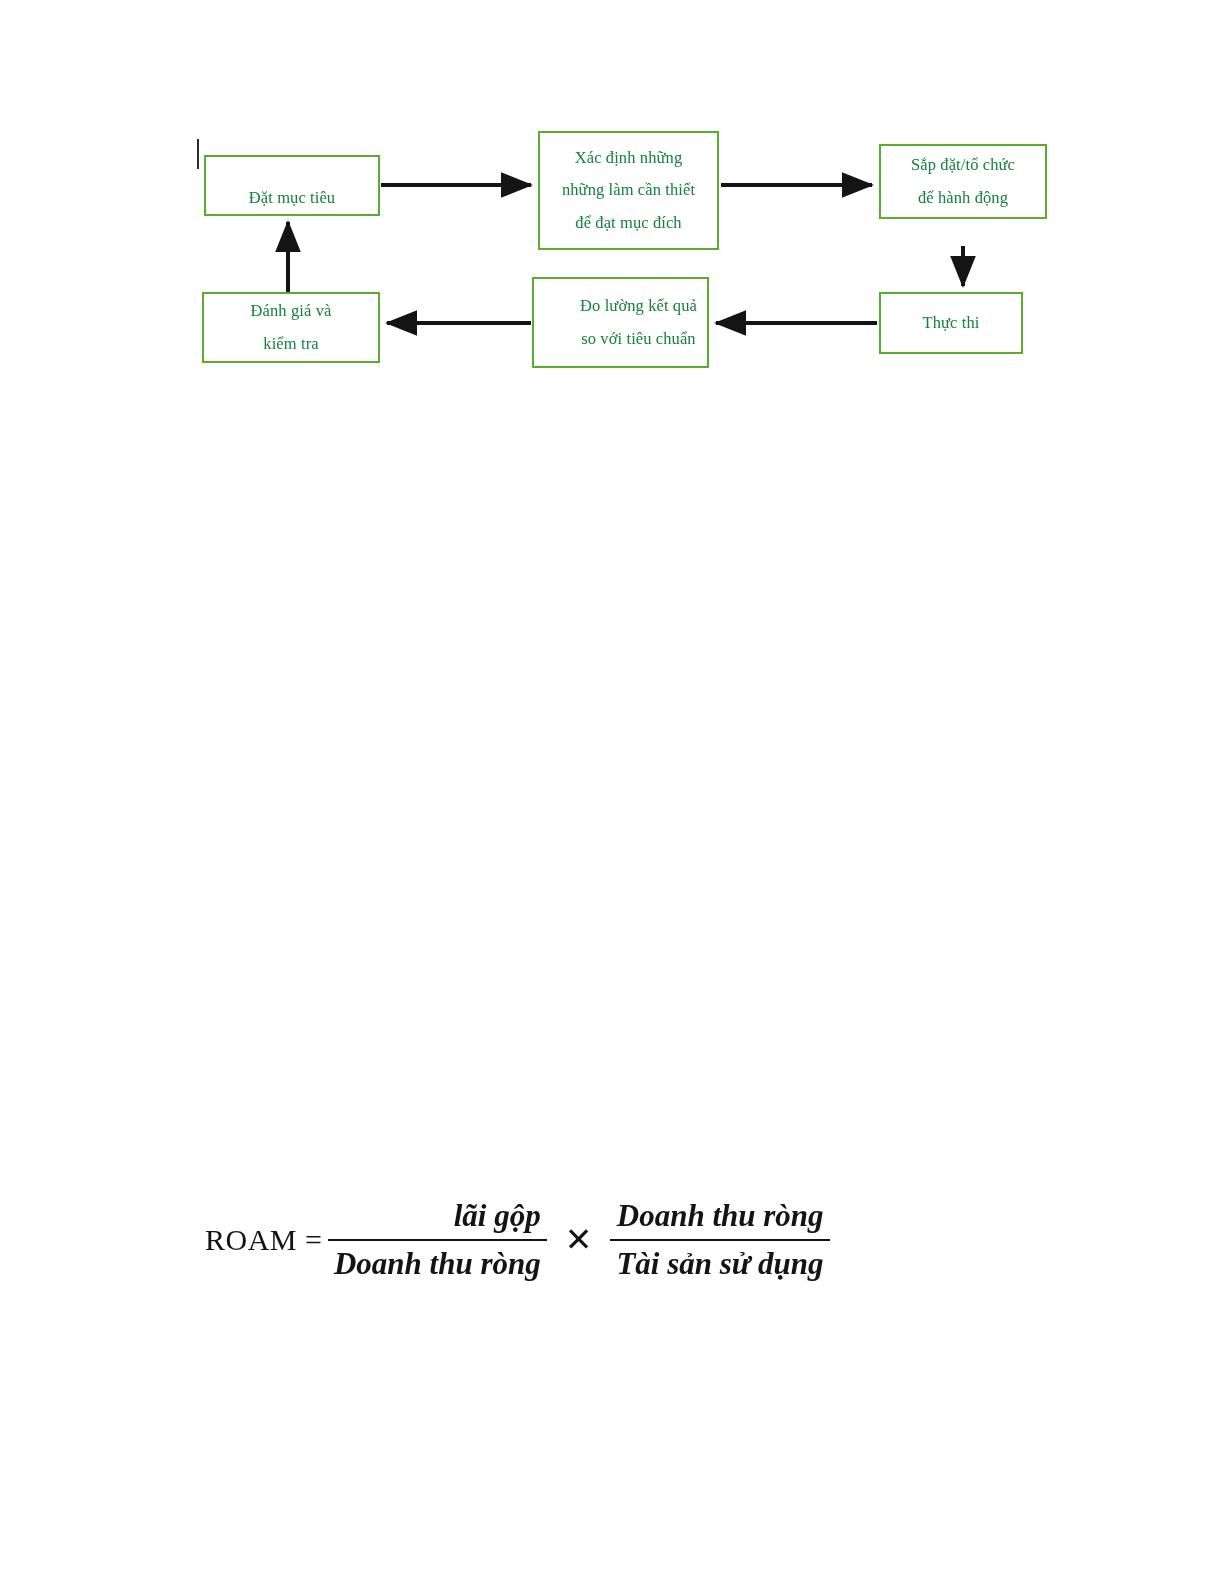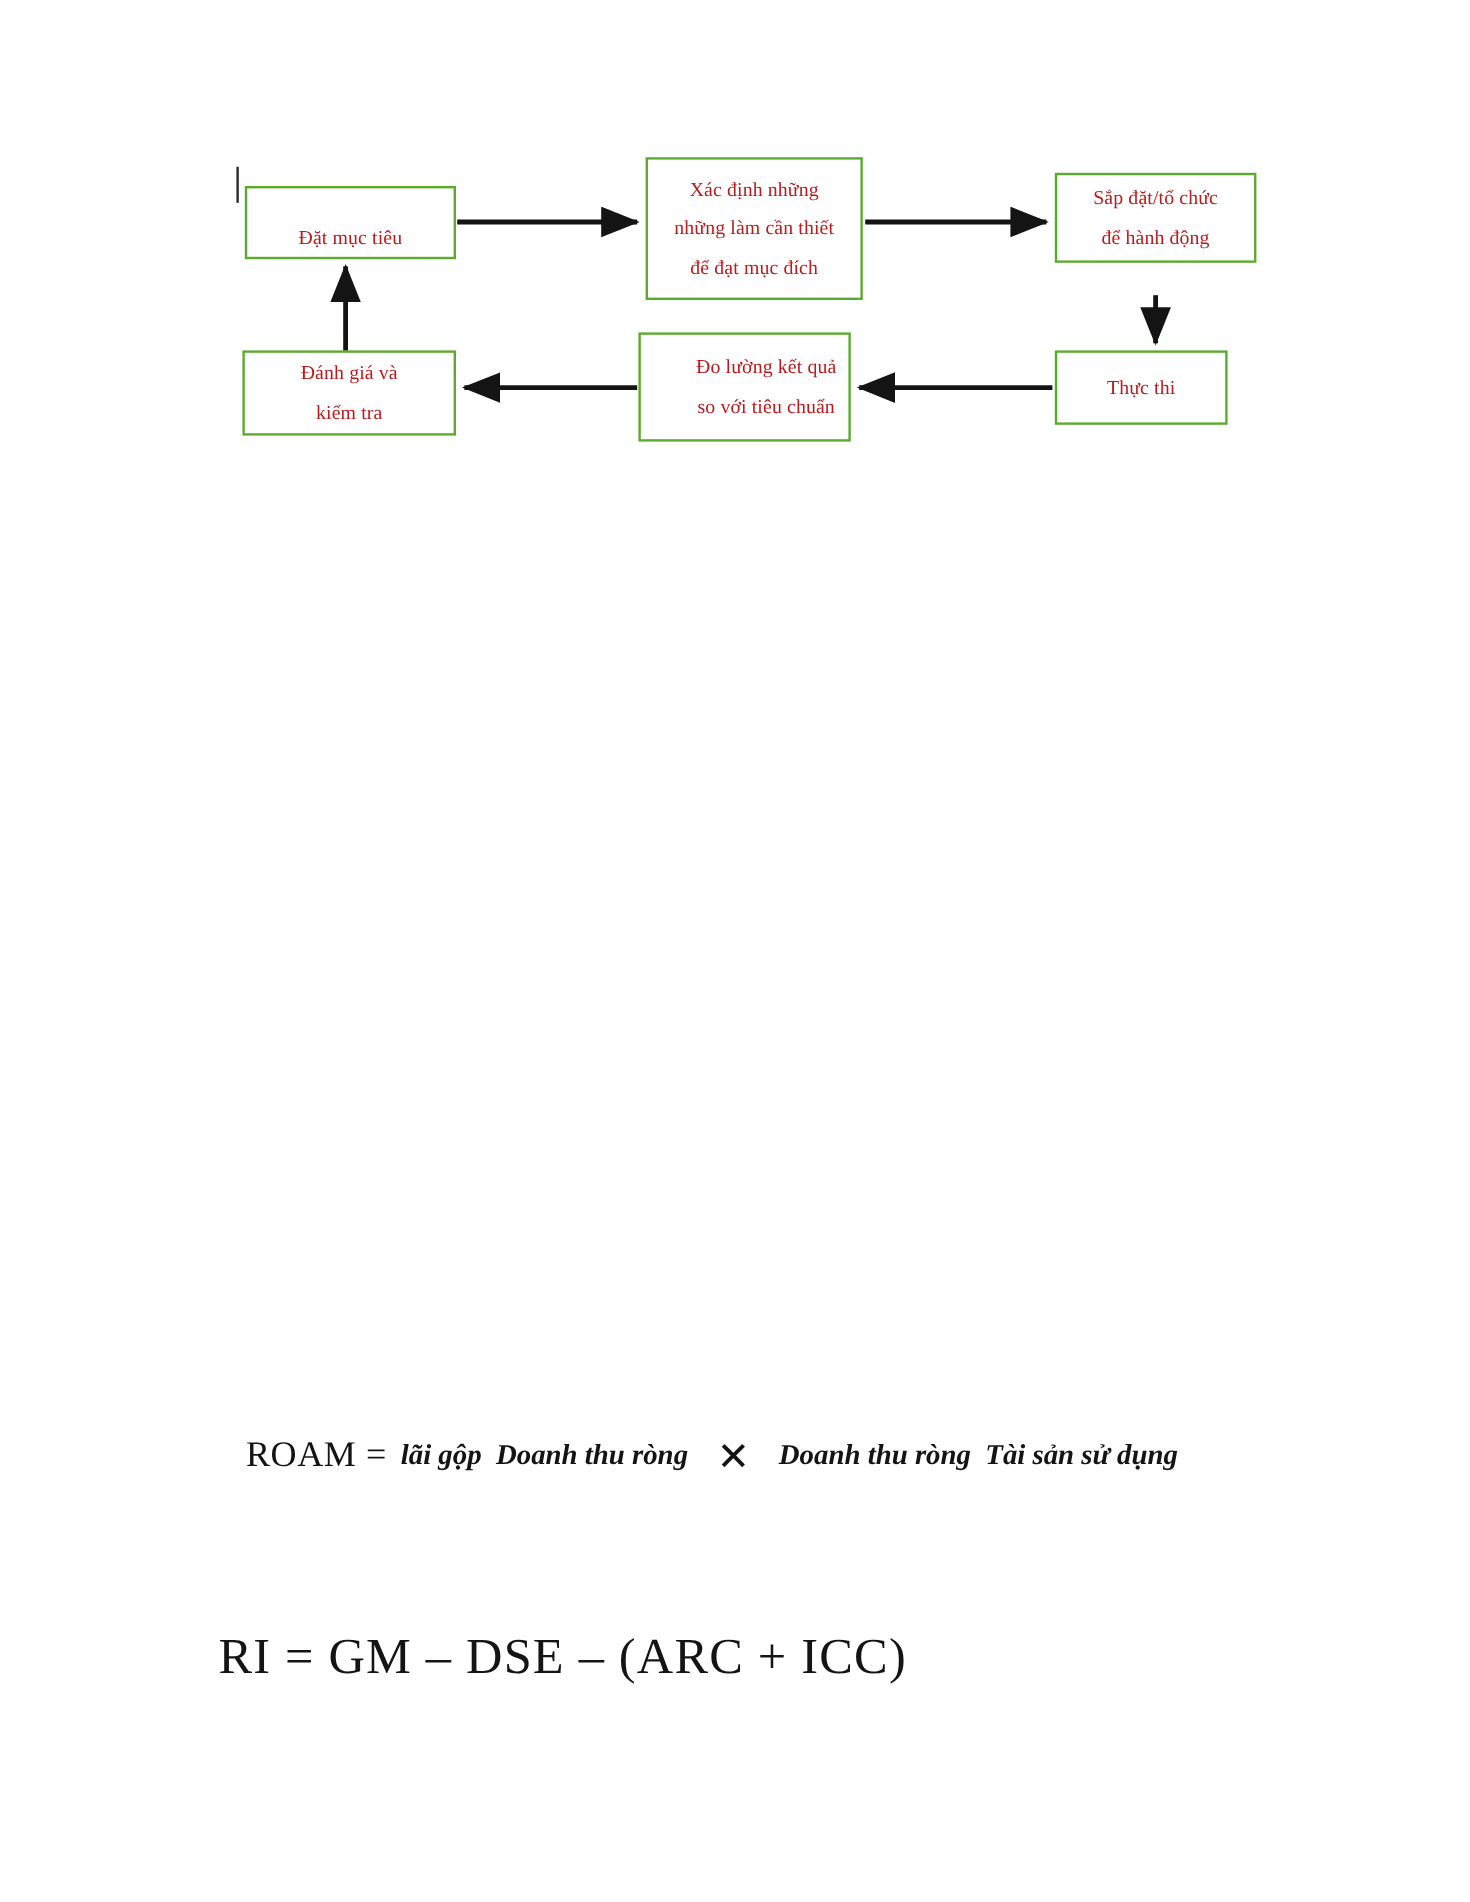--- a/index.html
+++ b/index.html
@@ -33,21 +33,21 @@
     box-sizing: border-box;
     border: 2px solid #5aac2f;
     background: #ffffff;
     display: flex;
     flex-direction: column;
     align-items: center;
     justify-content: center;
     text-align: center;
     font-size: 16.5px;
     line-height: 1.95;
-    color: #b91c1c;
+    color: #15803d;
     letter-spacing: 0.1px;
   }
   .node .line {
     display: block;
     white-space: nowrap;
   }
 
   
   #node-goal      { left: 204px; top: 155px; width: 176px; height: 61px; justify-content: flex-end; }
   #node-define    { left: 538px; top: 131px; width: 181px; height: 119px; }
@@ -90,26 +90,26 @@
     font-size: 30px;
     letter-spacing: 0.5px;
     white-space: nowrap;
   }
   .eq-sign {
     margin: 0 6px 0 8px;
     font-size: 30px;
   }
   .frac {
     display: inline-flex;
-    flex-direction: row;
+    flex-direction: column;
     align-items: flex-end;
     font-family: "Liberation Serif", "DejaVu Serif", serif;
     font-style: italic;
     font-weight: bold;
-    font-size: 24px;
+    font-size: 31px;
     line-height: 1.28;
     white-space: nowrap;
   }
   .frac .num,
   .frac .den {
     padding: 0 6px;
     display: block;
   }
   .frac .bar {
     display: block;
@@ -208,15 +208,14 @@
 
     <span class="times-sign">✕</span>
 
     <span class="frac">
       <span class="num">Doanh thu ròng</span>
       <span class="bar"></span>
       <span class="den">Tài sản sử dụng</span>
     </span>
   </div>
 
-  <div id="formula-ri">RI = GM – DSE – (ARC + ICC)</div>
 
 </div>
 
 </body></html>

